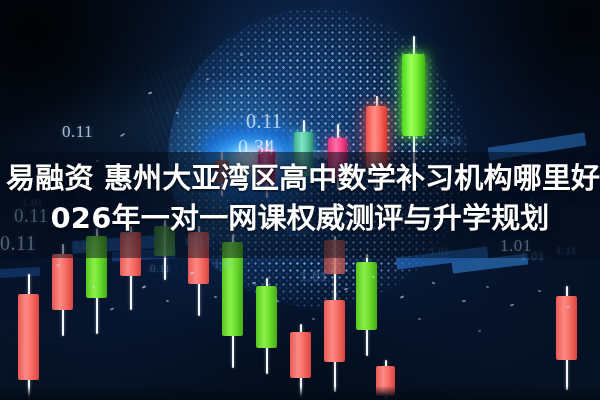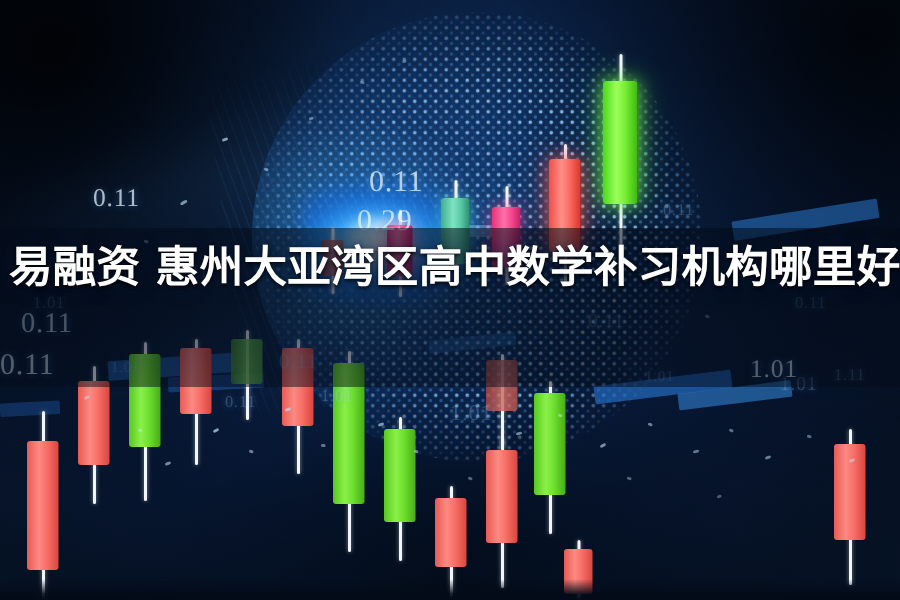--- a/index.html
+++ b/index.html
@@ -285,35 +285,36 @@
       <div class="speck" style="left: 516px; top: 172px; width: 3px; height: 2px; opacity: 0.45; transform: rotate(-20deg);"></div>
     </div>
   <div id="number-layer">
       <div class="num bright" style="left: 62px; top: 122px; font-size: 17px;">0.11</div>
       <div class="num dim" style="left: 22px; top: 196px; font-size: 11px;">1.01</div>
       <div class="num bright" style="left: 14px; top: 205px; font-size: 19px;">0.11</div>
       <div class="num bright" style="left: 0px; top: 232px; font-size: 20px;">0.11</div>
       <div class="num dim" style="left: 74px; top: 240px; font-size: 10px;">1.01</div>
       <div class="num dim" style="left: 118px; top: 176px; font-size: 11px;">1.11</div>
       <div class="num bright" style="left: 246px; top: 110px; font-size: 20px;">0.11</div>
-      <div class="num bright" style="left: 238px; top: 136px; font-size: 20px;">0.29</div>
+      <div class="num bright" style="left: 238px; top: 136px; font-size: 20px;">0.34</div>
       <div class="num dim" style="left: 186px; top: 234px; font-size: 14px;">0.11</div>
       <div class="num dim" style="left: 214px; top: 258px; font-size: 11px;">1.01</div>
       <div class="num dim" style="left: 366px; top: 160px; font-size: 12px;">1.11</div>
       <div class="num dim" style="left: 392px; top: 206px; font-size: 13px;">0.11</div>
       <div class="num dim" style="left: 300px; top: 268px; font-size: 15px;">1.01</div>
       <div class="num bright" style="left: 500px; top: 236px; font-size: 17px;">1.01</div>
       <div class="num dim" style="left: 520px; top: 248px; font-size: 13px;">1.01</div>
       <div class="num dim" style="left: 556px; top: 244px; font-size: 11px;">1.11</div>
       <div class="num dim" style="left: 442px; top: 134px; font-size: 11px;">0.11</div>
       <div class="num dim" style="left: 530px; top: 196px; font-size: 11px;">0.11</div>
       <div class="num dim" style="left: 430px; top: 246px; font-size: 10px;">1.01</div>
       <div class="num dim" style="left: 150px; top: 262px; font-size: 11px;">0.11</div>
     </div>
 
   <div class="text-band"></div>
 
   <div class="headline">
     <span class="ln">易融资 惠州大亚湾区高中数学补习机构哪里好？2</span>
+    <span class="ln">026年一对一网课权威测评与升学规划</span>
   </div>
 
   <div class="bottom-strip"></div>
 </div>
 
 </body></html>

